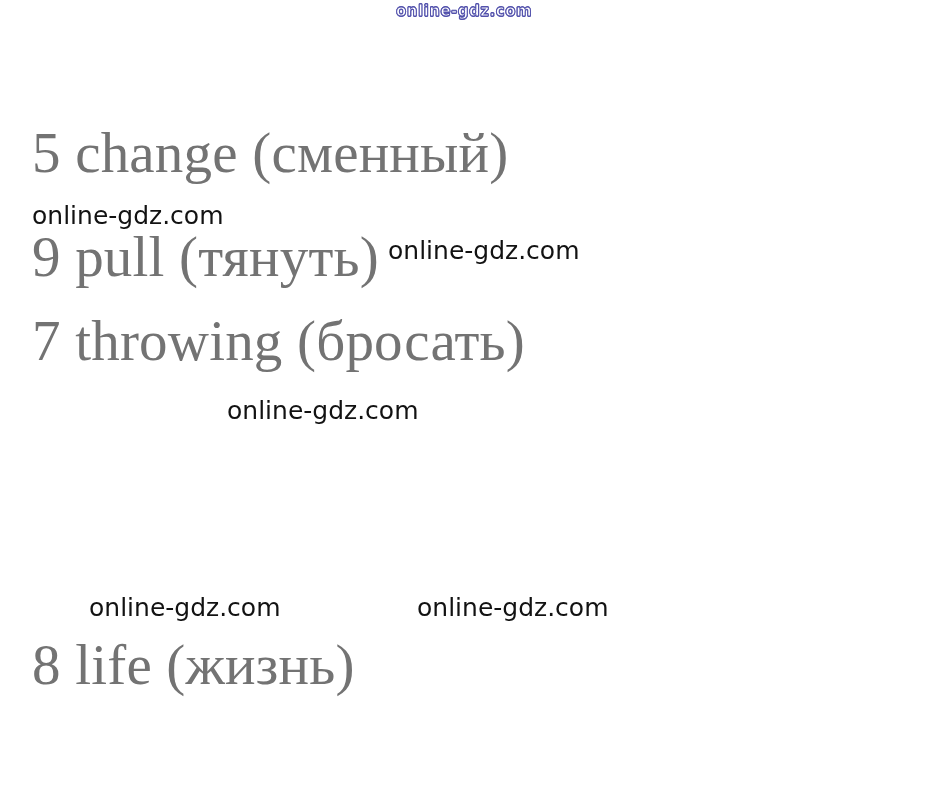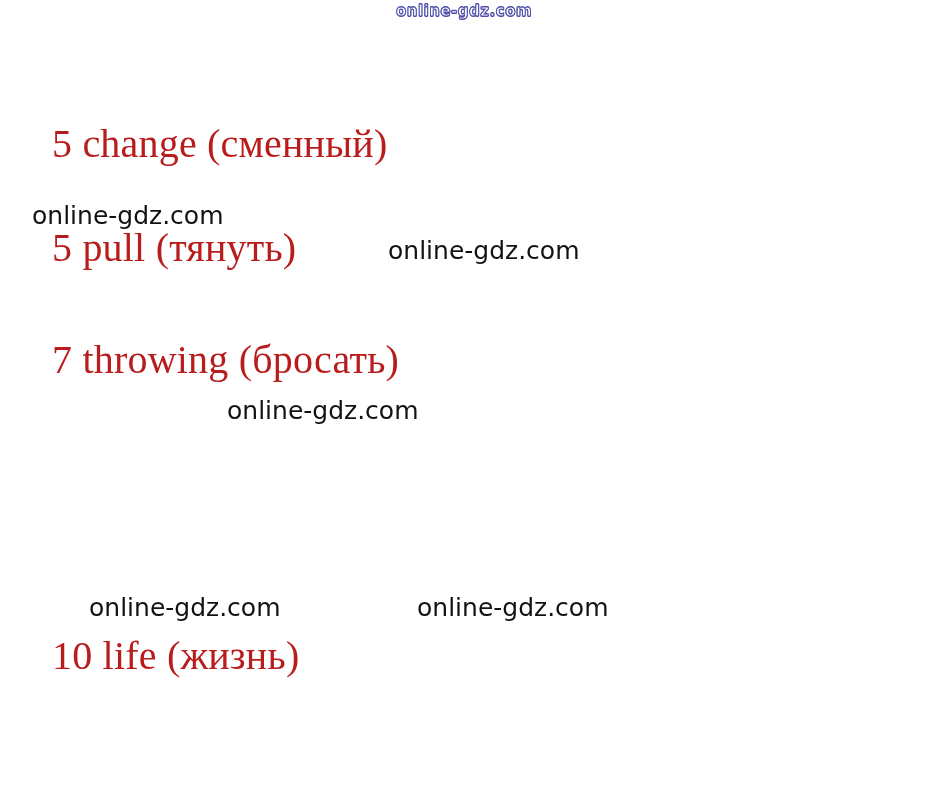--- a/index.html
+++ b/index.html
@@ -34,32 +34,31 @@
        0 -0.6px 0 #4a49a8,
        0  0.6px 0 #4a49a8;
     white-space: nowrap;
     opacity: 0.95;
   }
 
   
   .answer-line {
     position: absolute;
     font-family: "Liberation Serif", "DejaVu Serif", serif;
-    font-size: 40px;
+    font-size: 57px;
     font-weight: 400;
-    color: #b91c1c;
+    color: #737373;
     white-space: nowrap;
     line-height: 1;
     letter-spacing: 0.2px;
-    margin-left: 20px;
   }
 
   .line-5  { left: 32px; top: 124px; }
   .line-6  { left: 32px; top: 228px; }
-  .line-7  { left: 32px; top: 340px; }
+  .line-7  { left: 32px; top: 312px; }
   .line-8  { left: 32px; top: 434px; }
   .line-9  { left: 32px; top: 534px; }
   .line-10 { left: 32px; top: 636px; }
 
   
   .wm {
     position: absolute;
     font-family: "DejaVu Sans", "Liberation Sans", sans-serif;
     font-size: 25px;
     font-weight: 400;
@@ -77,29 +76,29 @@
 <body>
 
 <div id="page">
 
   <div class="wm-top">online-gdz.com</div>
 
   <div class="answer-line line-5">5 change (сменный)</div>
 
   <div class="wm wm-a">online-gdz.com</div>
 
-  <div class="answer-line line-6">5 pull (тянуть)</div>
+  <div class="answer-line line-6">9 pull (тянуть)</div>
 
   <div class="wm wm-b">online-gdz.com</div>
 
   <div class="answer-line line-7">7 throwing (бросать)</div>
 
   <div class="wm wm-c">online-gdz.com</div>
 
 
 
   <div class="wm wm-d">online-gdz.com</div>
 
   <div class="wm wm-e">online-gdz.com</div>
 
-  <div class="answer-line line-10">10 life (жизнь)</div>
+  <div class="answer-line line-10">8 life (жизнь)</div>
 
 </div>
 
 </body></html>

